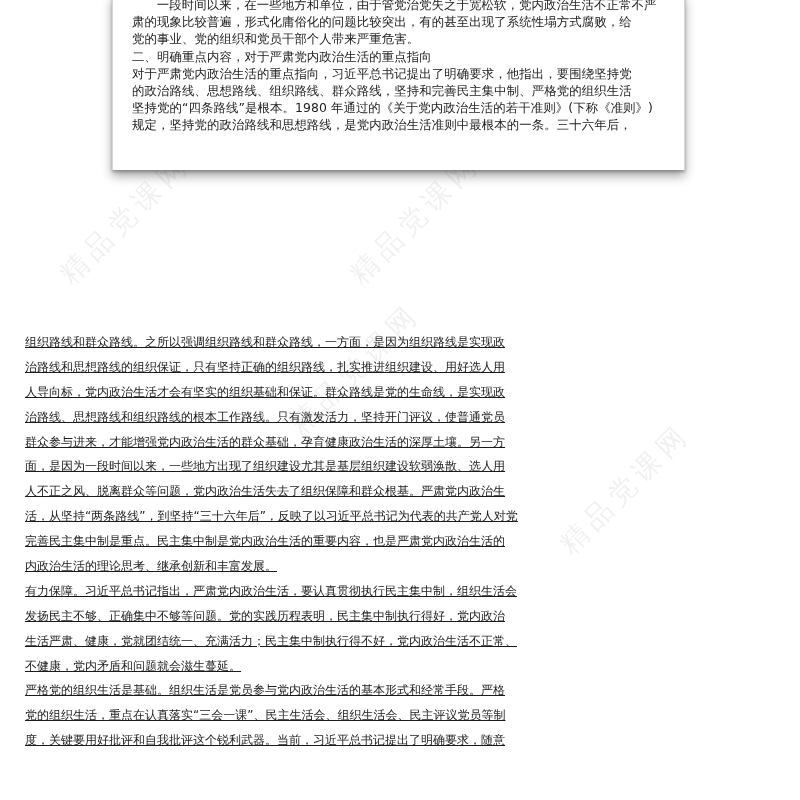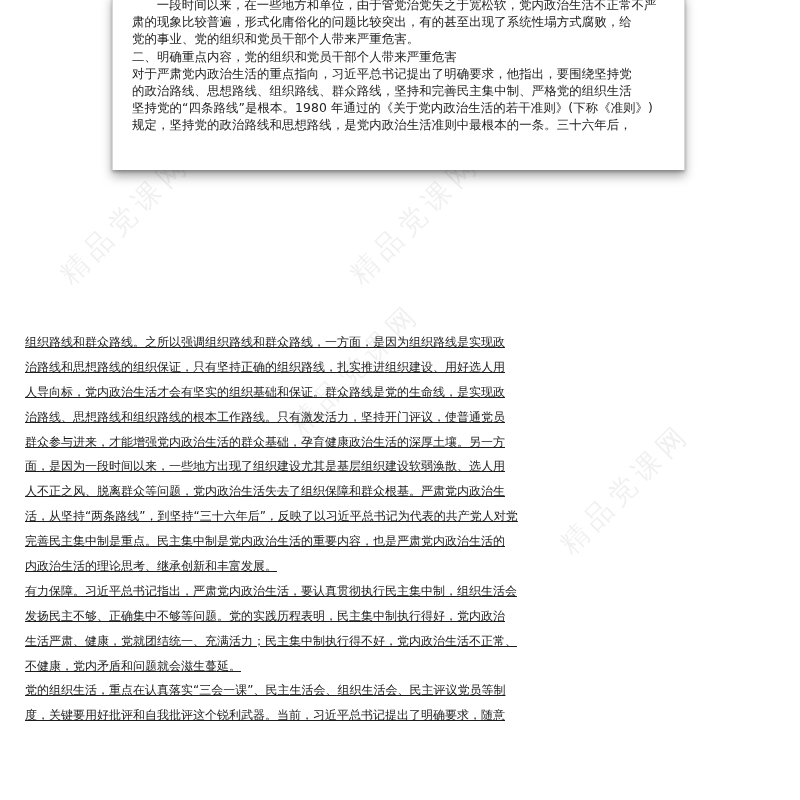--- a/index.html
+++ b/index.html
@@ -42,21 +42,21 @@
   <div class="watermark" style="left:330px; top:200px;">精品党课网</div>
   <div class="watermark" style="left:270px; top:350px;">精品党课网</div>
   <div class="watermark" style="left:540px; top:470px;">精品党课网</div>
 </div>
 
 <div class="preview-card">
   <div class="preview-text">
     <p class="indent">一段时间以来，在一些地方和单位，由于管党治党失之于宽松软，党内政治生活不正常不严</p>
     <p>肃的现象比较普遍，形式化庸俗化的问题比较突出，有的甚至出现了系统性塌方式腐败，给</p>
     <p>党的事业、党的组织和党员干部个人带来严重危害。</p>
-    <p>二、明确重点内容，党的组织和党员干部个人带来严重危害</p>
+    <p>二、明确重点内容，对于严肃党内政治生活的重点指向</p>
     <p>对于严肃党内政治生活的重点指向，习近平总书记提出了明确要求，他指出，要围绕坚持党</p>
     <p>的政治路线、思想路线、组织路线、群众路线，坚持和完善民主集中制、严格党的组织生活</p>
     <p>坚持党的“四条路线”是根本。1980 年通过的《关于党内政治生活的若干准则》(下称《准则》)</p>
     <p>规定，坚持党的政治路线和思想路线，是党内政治生活准则中最根本的一条。三十六年后，</p>
   </div>
 </div>
 
 <div class="body-text">
   <div class="line">组织路线和群众路线。之所以强调组织路线和群众路线，一方面，是因为组织路线是实现政</div>
   <div class="line">治路线和思想路线的组织保证，只有坚持正确的组织路线，扎实推进组织建设、用好选人用</div>
@@ -65,15 +65,16 @@
   <div class="line">群众参与进来，才能增强党内政治生活的群众基础，孕育健康政治生活的深厚土壤。另一方</div>
   <div class="line">面，是因为一段时间以来，一些地方出现了组织建设尤其是基层组织建设软弱涣散、选人用</div>
   <div class="line">人不正之风、脱离群众等问题，党内政治生活失去了组织保障和群众根基。严肃党内政治生</div>
   <div class="line">活，从坚持“两条路线”，到坚持“三十六年后”，反映了以习近平总书记为代表的共产党人对党</div>
   <div class="line">完善民主集中制是重点。民主集中制是党内政治生活的重要内容，也是严肃党内政治生活的</div>
   <div class="line">内政治生活的理论思考、继承创新和丰富发展。</div>
   <div class="line">有力保障。习近平总书记指出，严肃党内政治生活，要认真贯彻执行民主集中制，组织生活会</div>
   <div class="line">发扬民主不够、正确集中不够等问题。党的实践历程表明，民主集中制执行得好，党内政治</div>
   <div class="line">生活严肃、健康，党就团结统一、充满活力；民主集中制执行得不好，党内政治生活不正常、</div>
   <div class="line">不健康，党内矛盾和问题就会滋生蔓延。</div>
+  <div class="line">严格党的组织生活是基础。组织生活是党员参与党内政治生活的基本形式和经常手段。严格</div>
   <div class="line">党的组织生活，重点在认真落实“三会一课”、民主生活会、组织生活会、民主评议党员等制</div>
   <div class="line">度，关键要用好批评和自我批评这个锐利武器。当前，习近平总书记提出了明确要求，随意</div>
 </div>
 
 </body></html>

